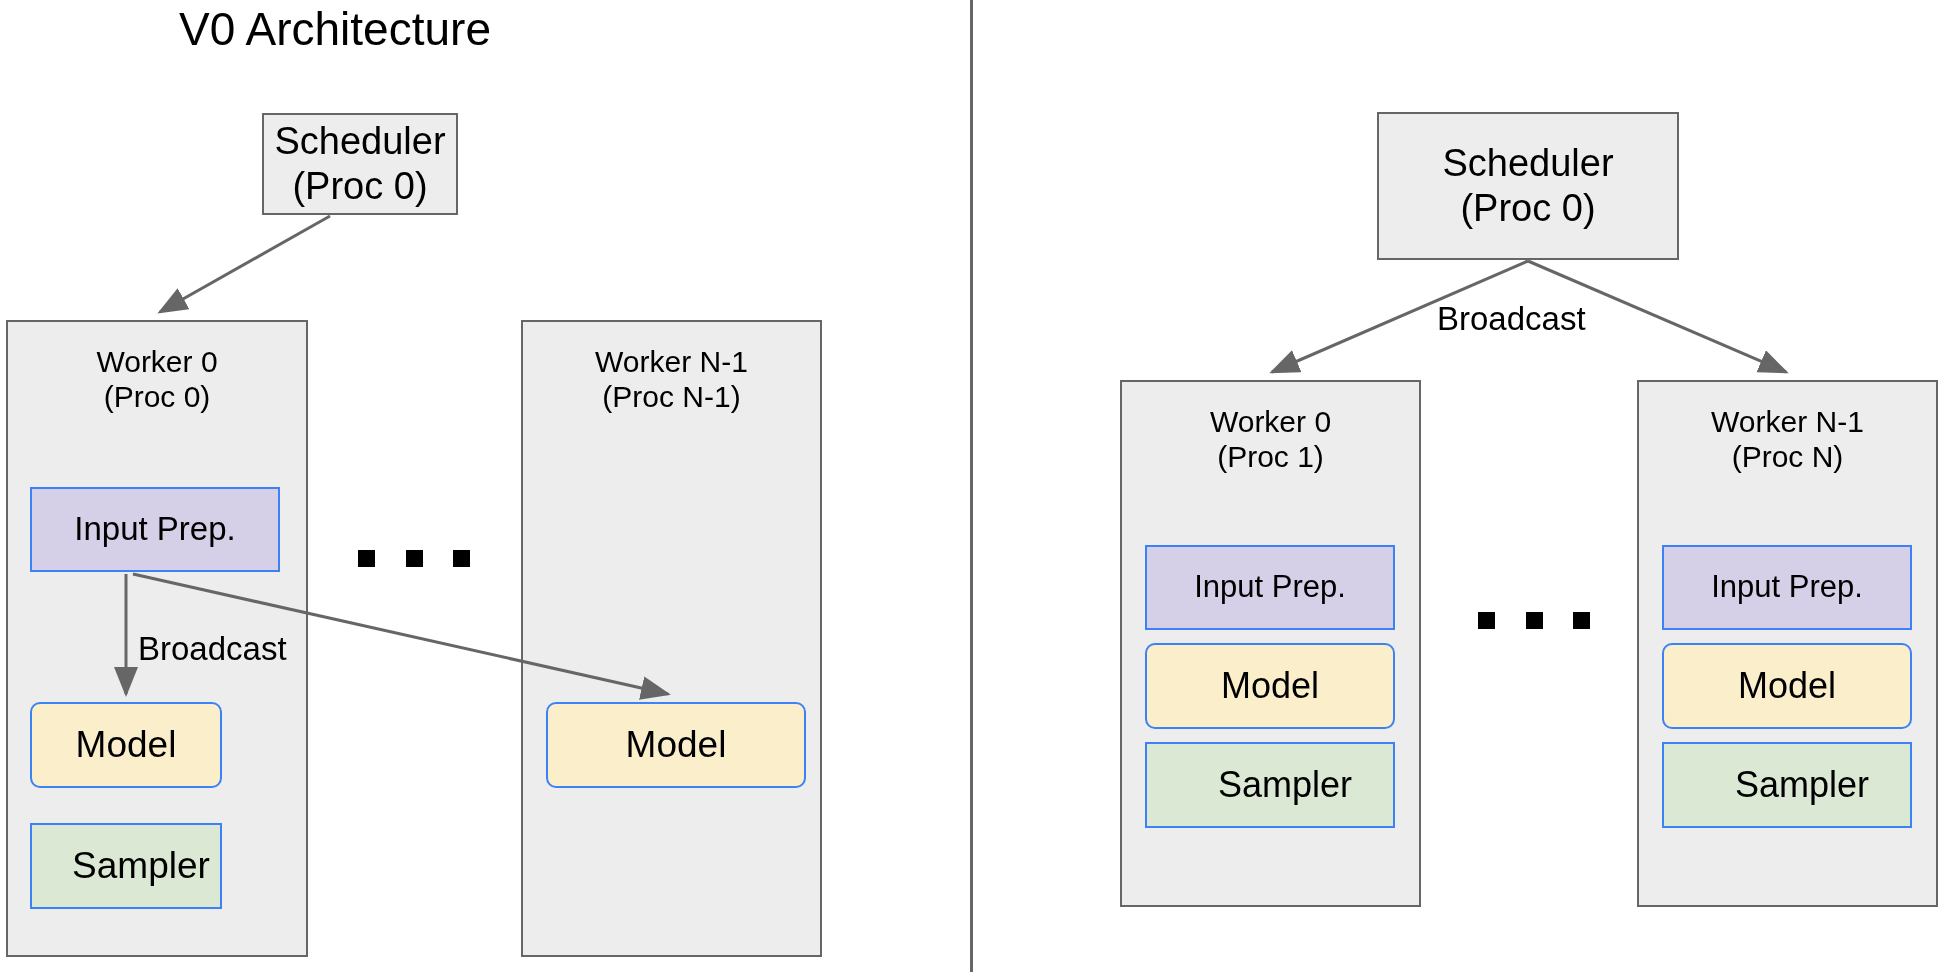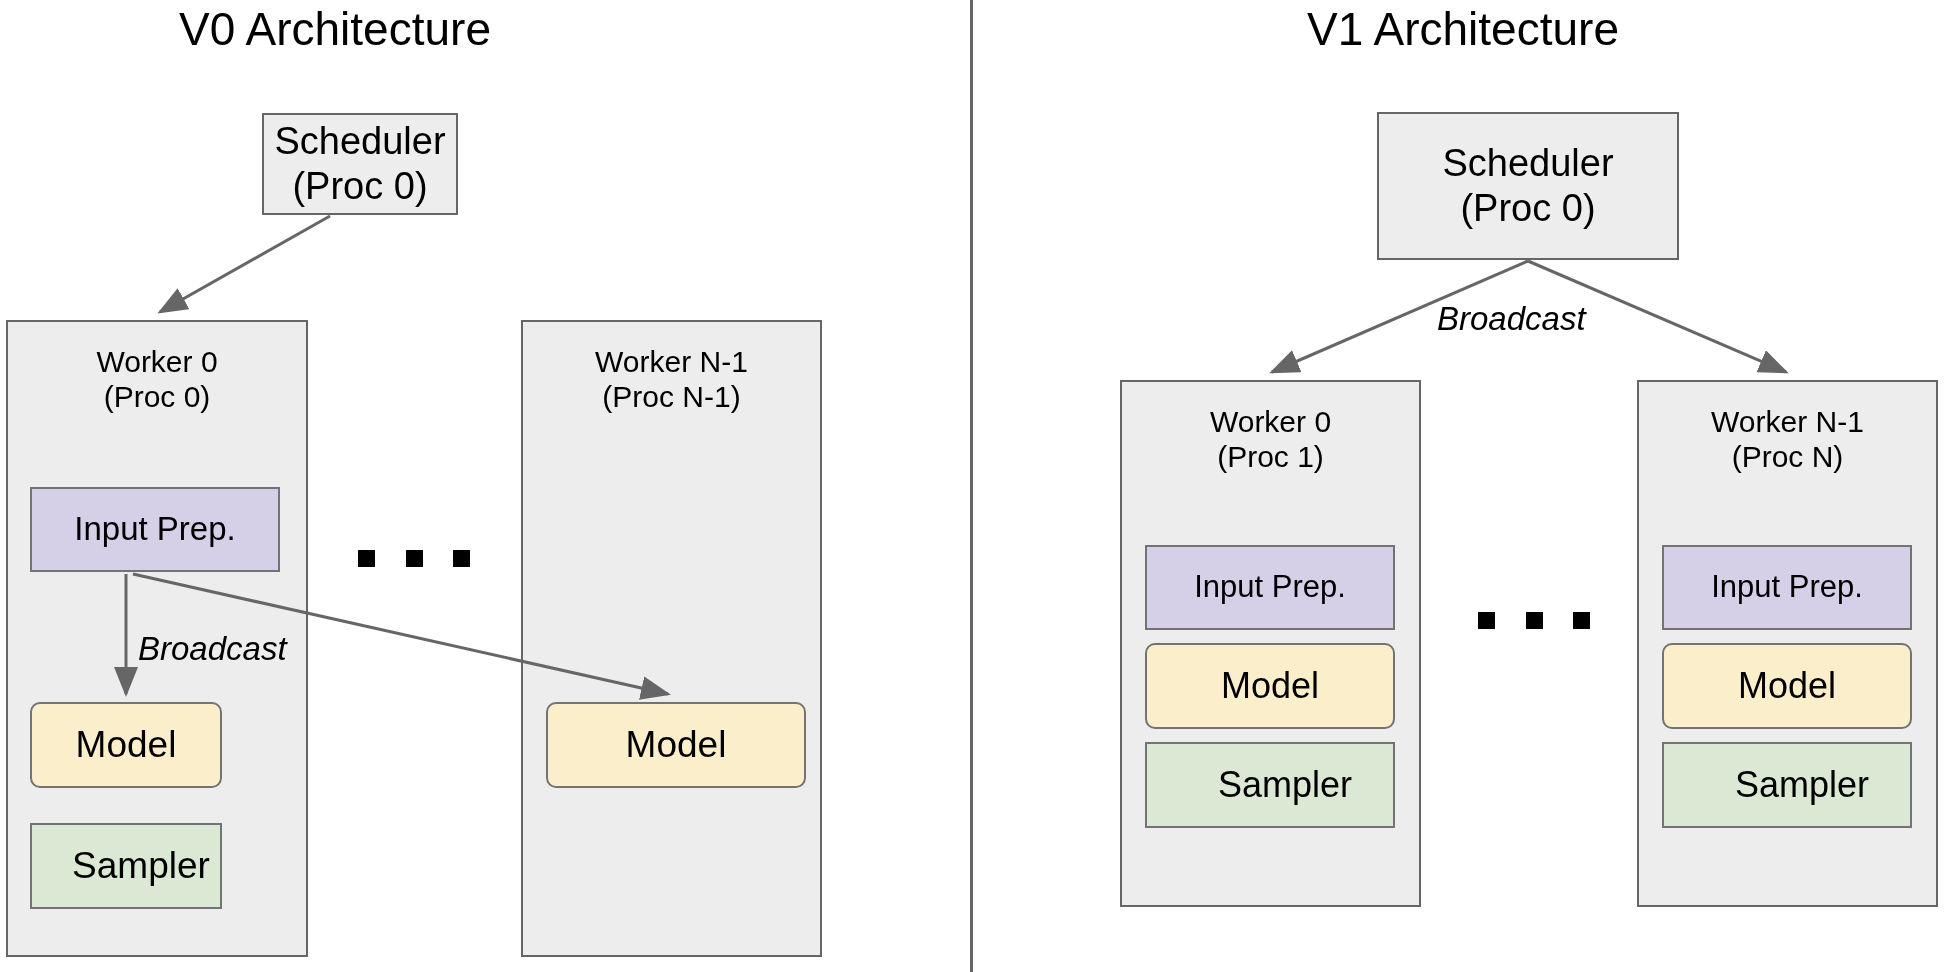--- a/index.html
+++ b/index.html
@@ -53,21 +53,21 @@
   .group-label {
     font-size: 30px;
     margin-top: 22px;
   }
   .sched-label {
     font-size: 38px;
   }
   .leaf {
     position: absolute;
     box-sizing: border-box;
-    border: 2px solid #737373;
+    border: 2px solid #3b82f6;
     display: flex;
     align-items: center;
     justify-content: center;
     text-align: center;
   }
   .leaf-label {
     line-height: 1.1;
   }
   .c-input { background: #d5cfe8; }
   .c-model { background: #faeecb; border-radius: 10px; }
@@ -88,21 +88,20 @@
     width: 1954px;
     height: 972px;
     overflow: visible;
     pointer-events: none;
   }
   .edge-label {
     position: absolute;
     font-size: 33px;
     color: #000000;
     white-space: nowrap;
-    font-style: italic;
   }
 </style>
 </head>
 <body>
 
 <div id="canvas">
 
   <div class="panel-title" style="left:120px; top:5px; width:430px;">V0 Architecture</div>
 
   <div class="box group-box centerbox" style="left:262px; top:113px; width:196px; height:102px;">
@@ -133,21 +132,20 @@
   </div>
 
   <div class="dots" style="left:358px; top:548px; width:112px; height:20px; justify-content:space-between;">
     <span class="dot" style="width:17px;height:17px;"></span>
     <span class="dot" style="width:17px;height:17px;"></span>
     <span class="dot" style="width:17px;height:17px;"></span>
   </div>
 
   <div class="edge-label" style="left:138px; top:630px;">Broadcast</div>
 
-  <div class="panel-title" style="left:1248px; top:5px; width:430px;">V1 Architecture</div>
 
   <div class="box group-box centerbox" style="left:1377px; top:112px; width:302px; height:148px;">
     <div class="box-label sched-label">Scheduler
 (Proc 0)</div>
   </div>
 
   <div class="box group-box" style="left:1120px; top:380px; width:301px; height:527px;">
     <div class="box-label group-label">Worker 0
 (Proc 1)</div>
   </div>

